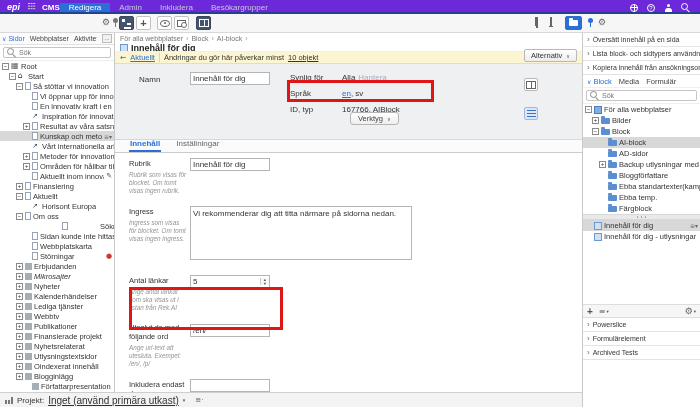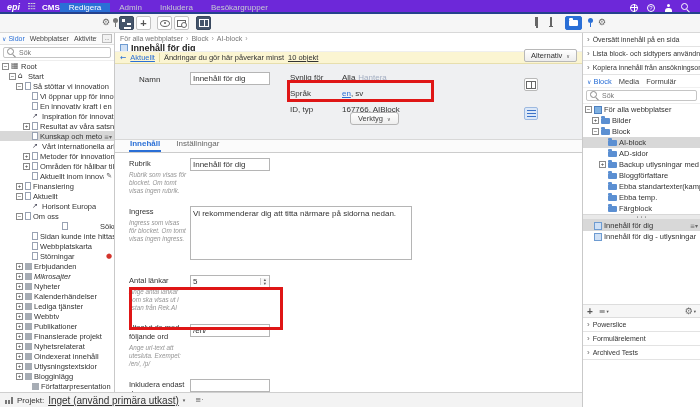--- a/index.html
+++ b/index.html
@@ -478,28 +478,28 @@
       <div class="row" style="padding-left: 16px;">
         <span class="exp">+</span>
         <span class="ticon i-cont"></span>
         <span class="tlabel">Nyhetsrelaterat</span>
 
       </div>
 
       <div class="row" style="padding-left: 16px;">
         <span class="exp">+</span>
         <span class="ticon i-cont"></span>
+        <span class="tlabel">Utlysningstextsidor</span>
+
+      </div>
+
+      <div class="row" style="padding-left: 16px;">
+        <span class="exp">+</span>
+        <span class="ticon i-cont"></span>
         <span class="tlabel">Oindexerat innehåll</span>
-
-      </div>
-
-      <div class="row" style="padding-left: 16px;">
-        <span class="exp">+</span>
-        <span class="ticon i-cont"></span>
-        <span class="tlabel">Utlysningstextsidor</span>
 
       </div>
 
       <div class="row" style="padding-left: 16px;">
         <span class="exp">+</span>
         <span class="ticon i-cont"></span>
         <span class="tlabel">Blogginlägg</span>
 
       </div>
 

